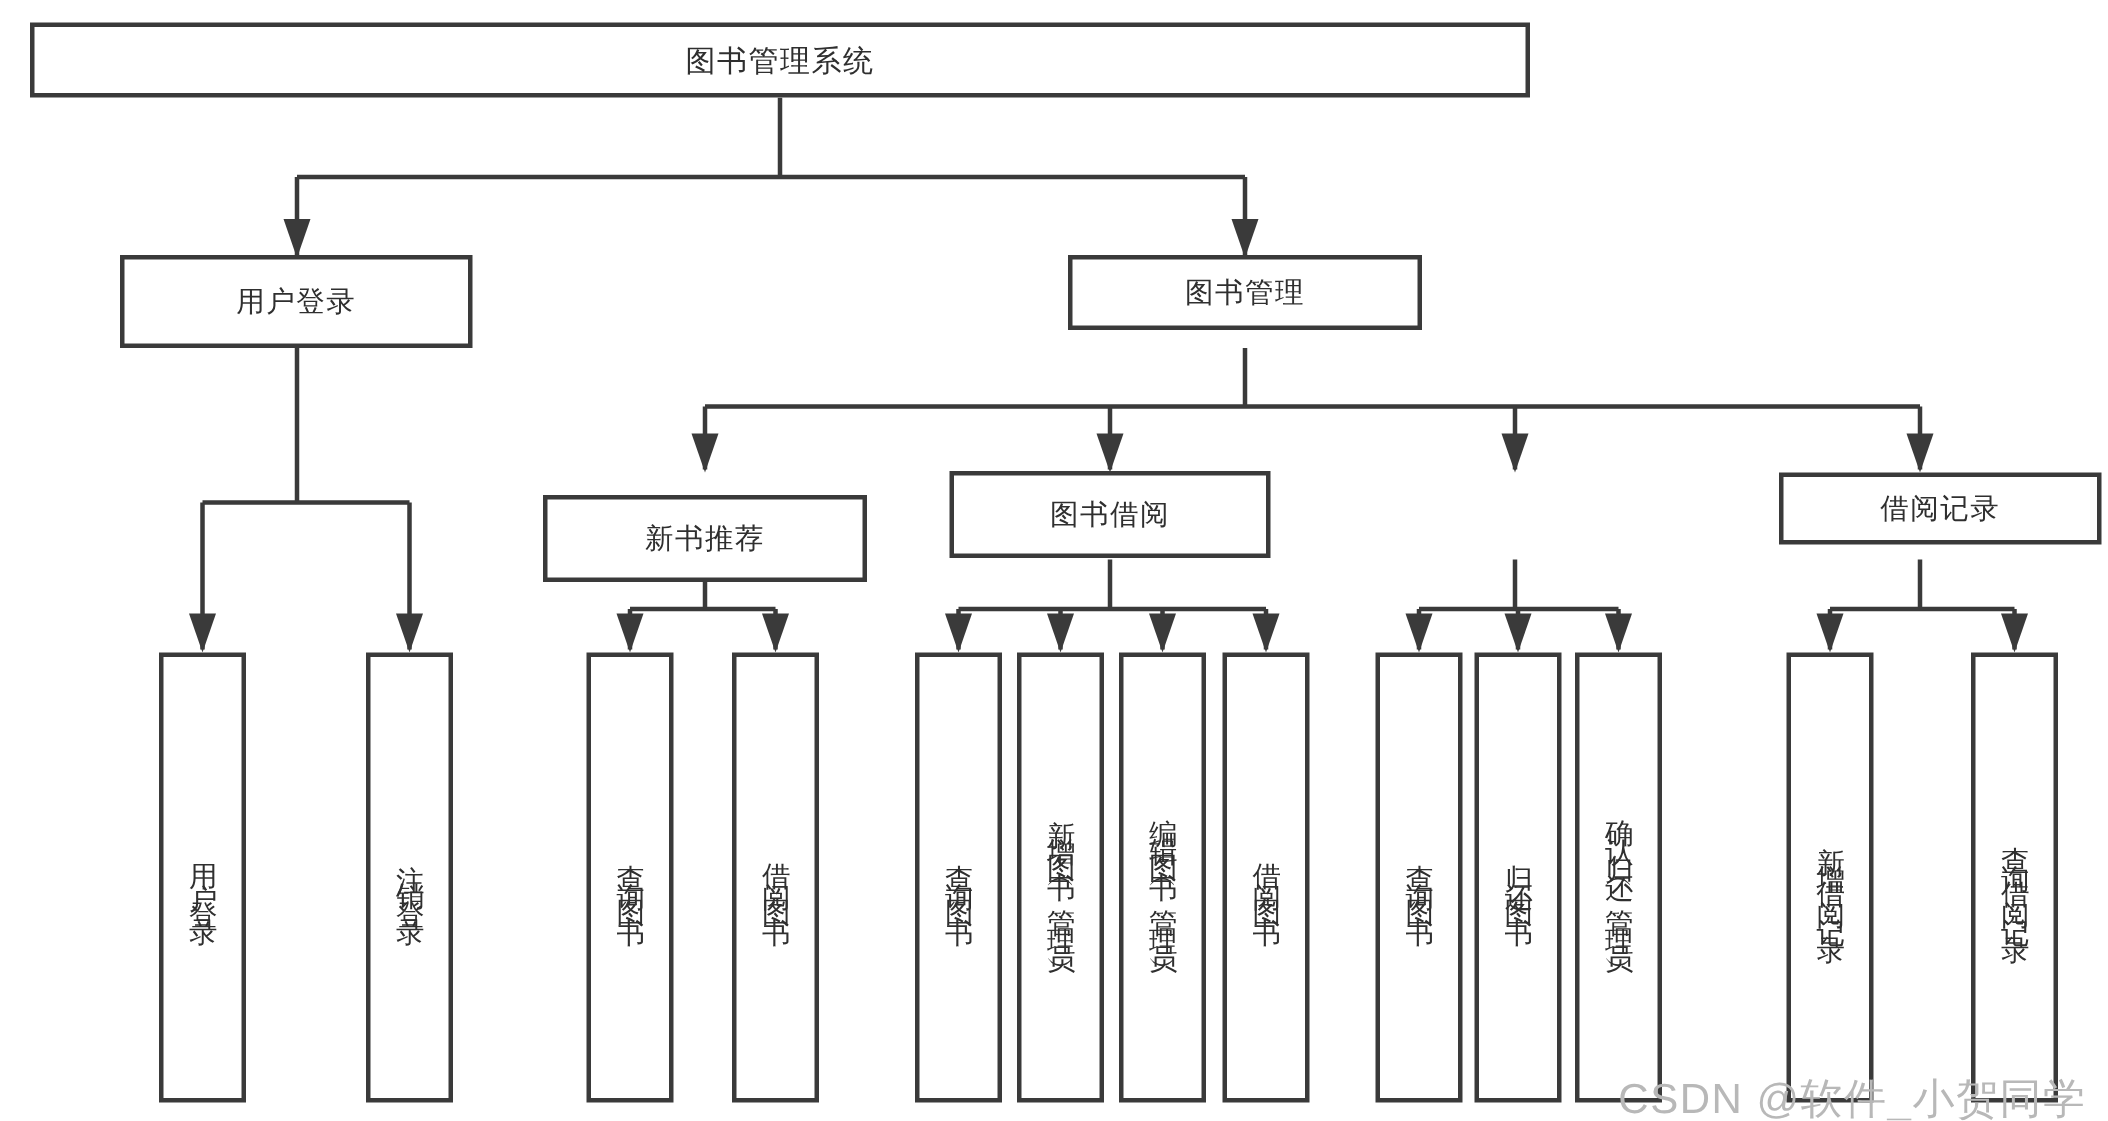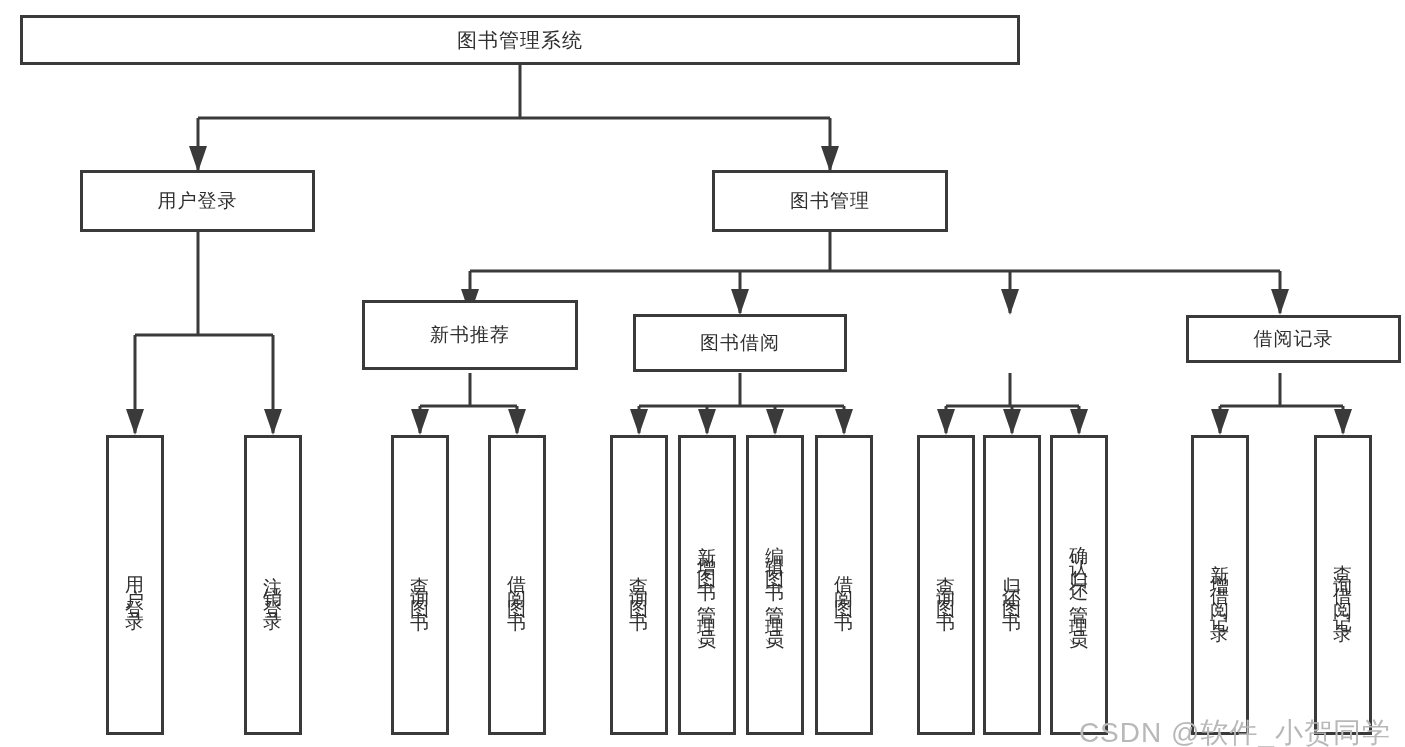--- a/index.html
+++ b/index.html
@@ -108,25 +108,25 @@
     </g>
   </svg>
 
   <div class="box h root" style="left:20px;top:15px;width:1000px;height:50px">
     <span>图书管理系统</span>
   </div>
 
   <div class="box h" style="left:80px;top:170px;width:235px;height:62px">
     <span>用户登录</span>
   </div>
-  <div class="box h" style="left:712px;top:170px;width:236px;height:62px">
+  <div class="box h" style="left:712px;top:170px;width:236px;height:50px">
     <span>图书管理</span>
   </div>
 
-  <div class="box h" style="left:362px;top:300px;width:216px;height:70px">
+  <div class="box h" style="left:362px;top:330px;width:216px;height:58px">
     <span>新书推荐</span>
   </div>
   <div class="box h" style="left:633px;top:314px;width:214px;height:58px">
     <span>图书借阅</span>
   </div>
   <div class="box h" style="left:1186px;top:315px;width:215px;height:48px">
     <span>借阅记录</span>
   </div>
 
   <div class="box v" style="left:106px;top:435px;width:58px;height:300px">

